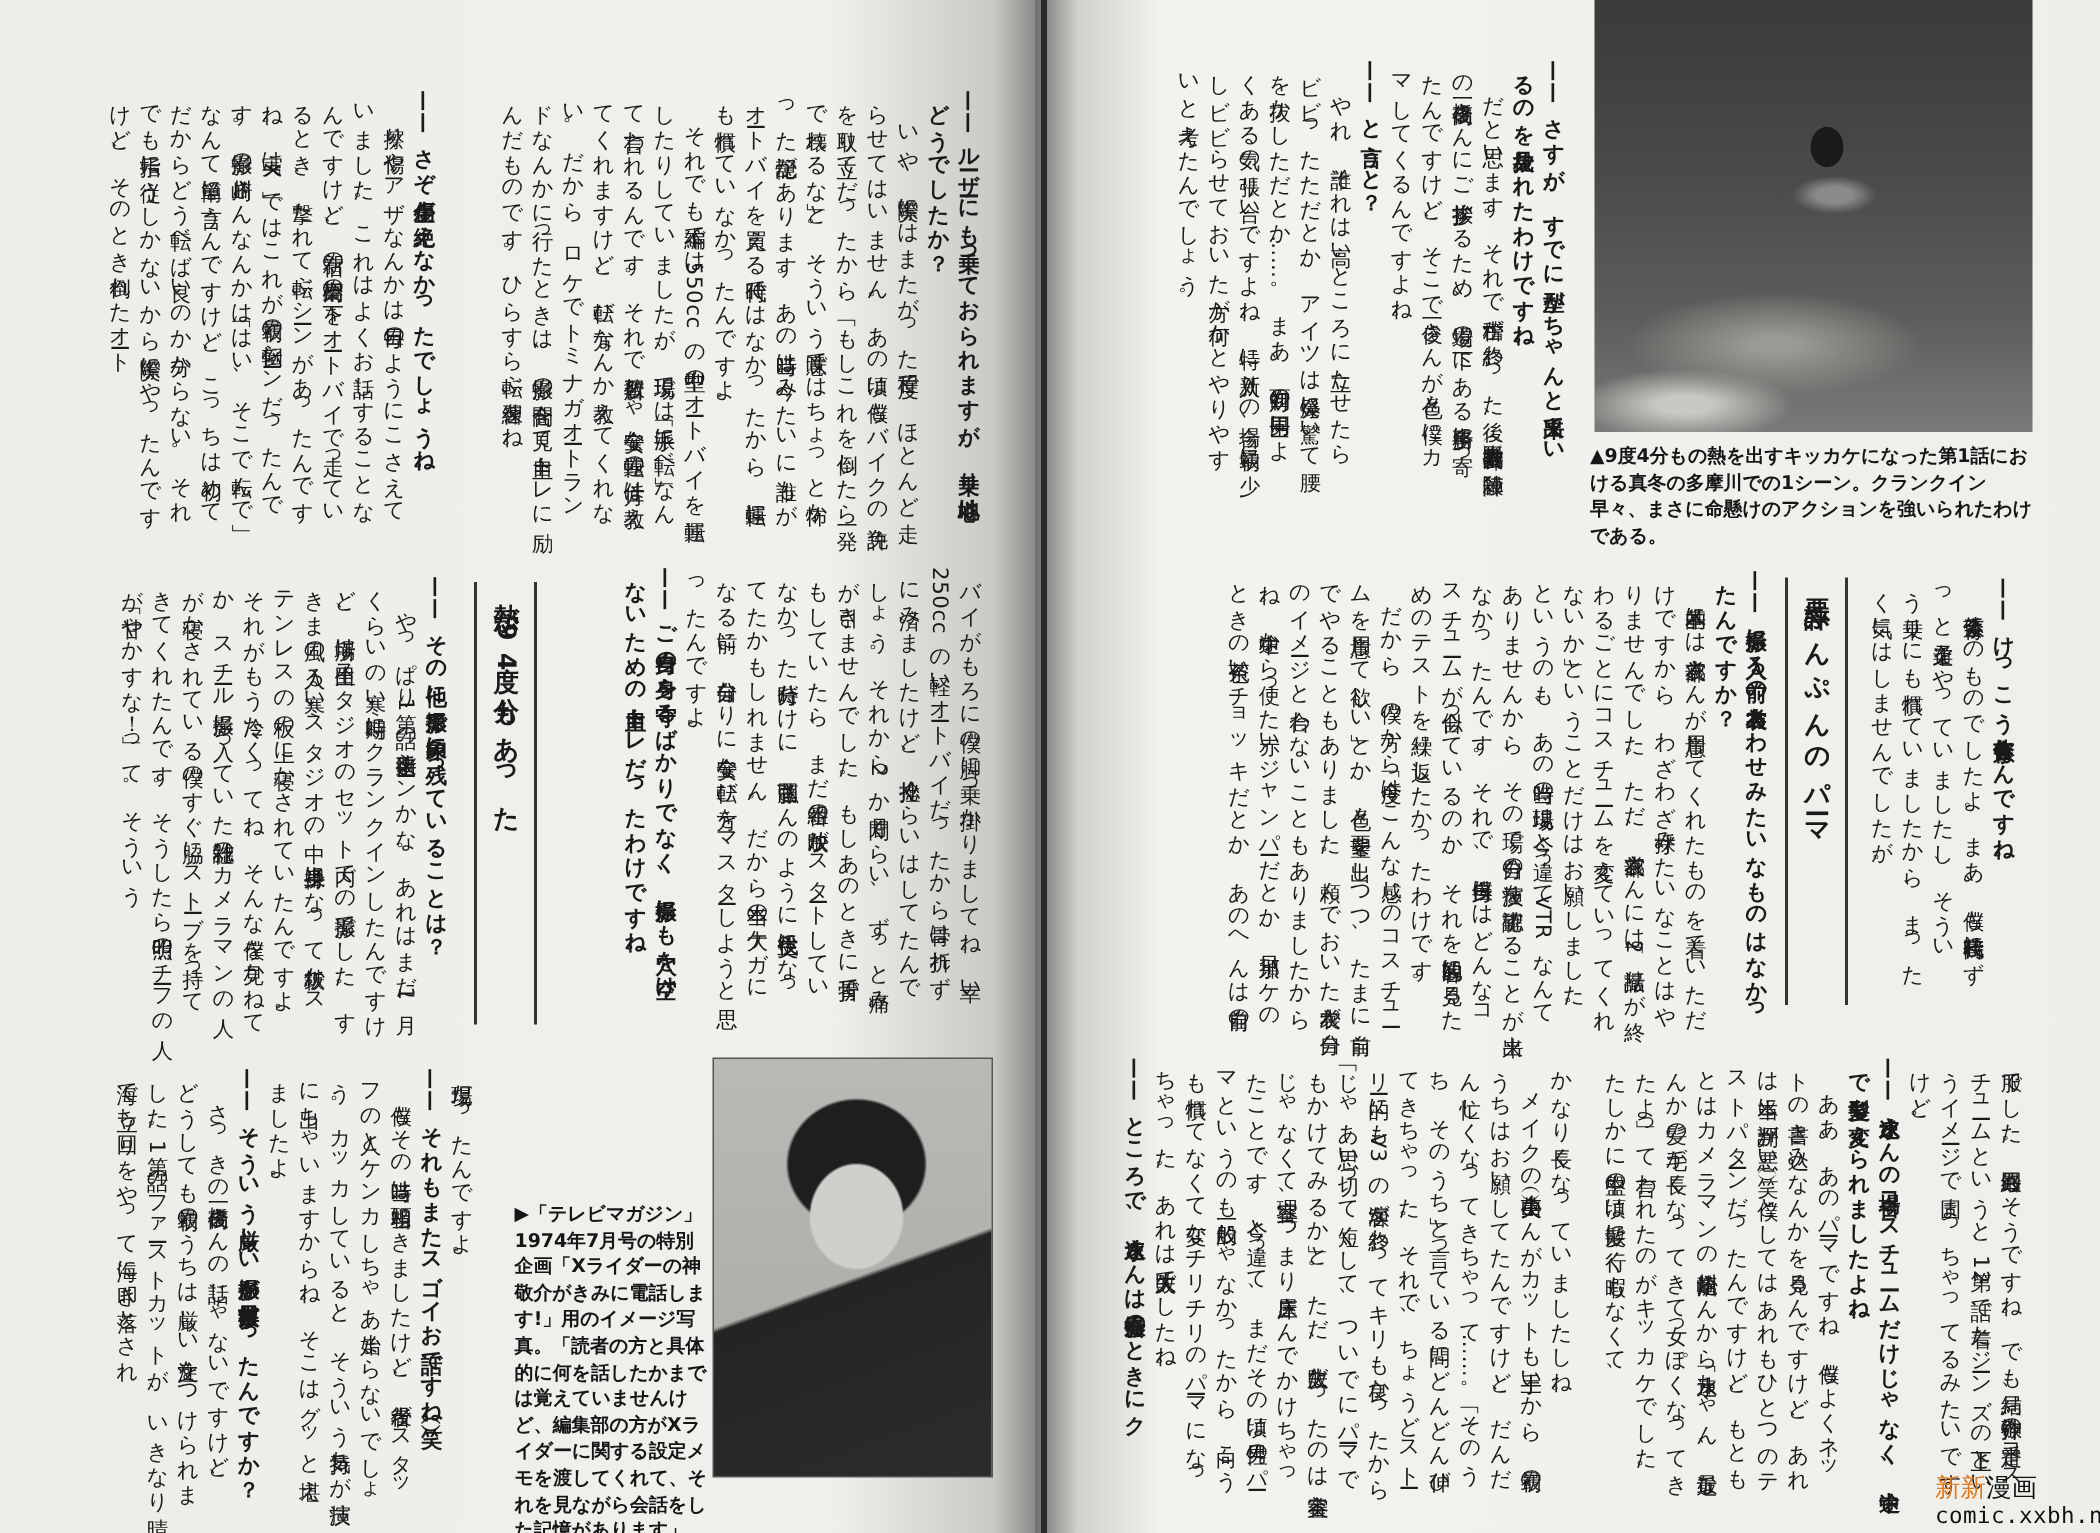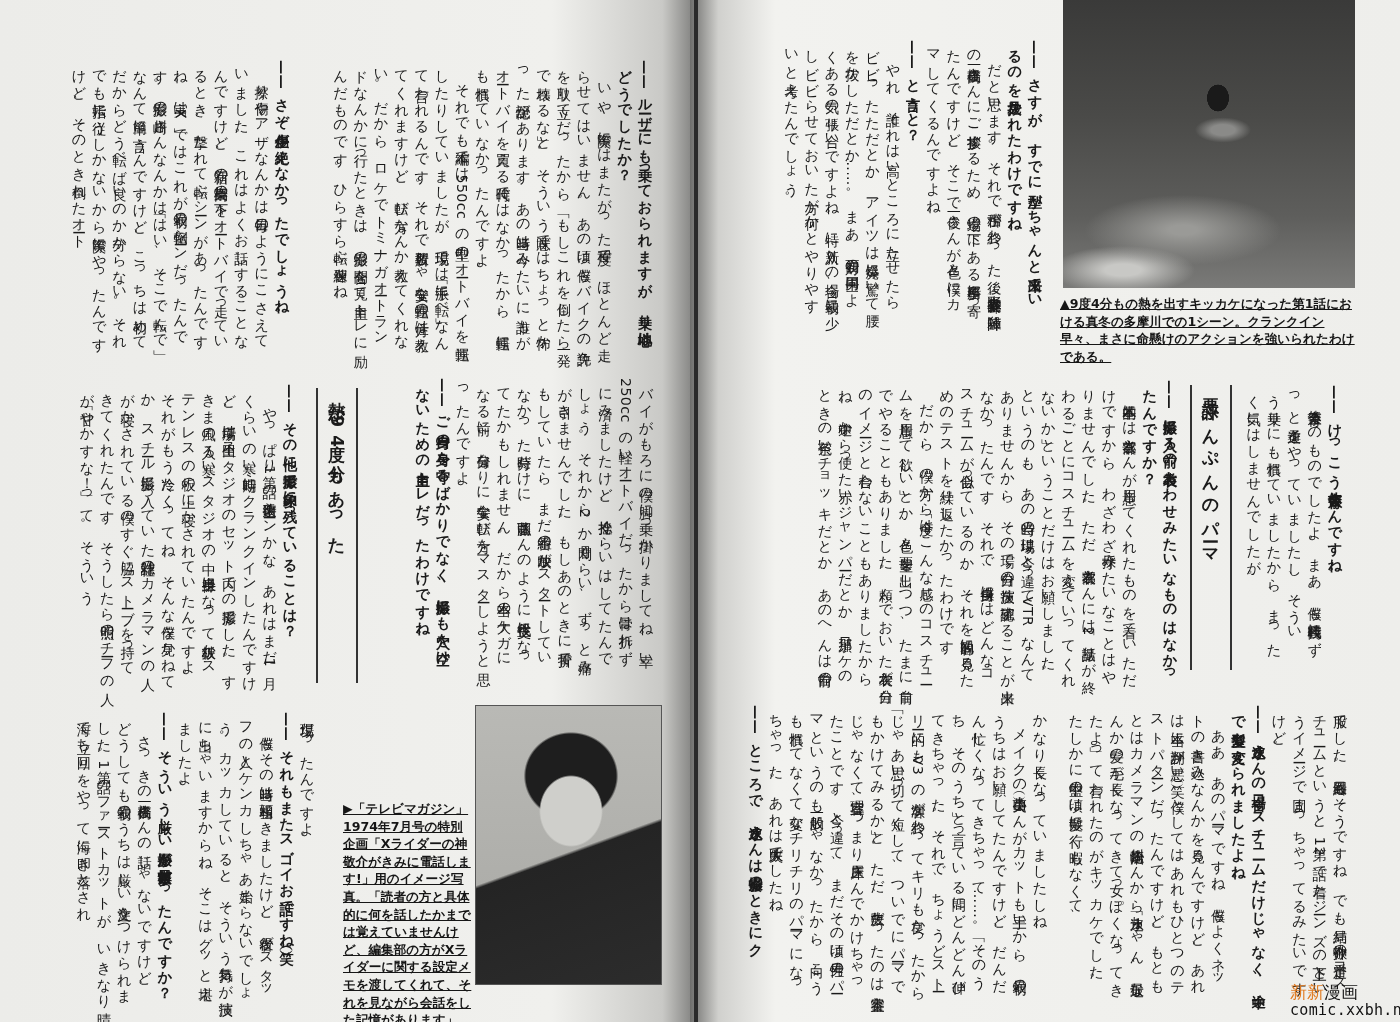--- a/index.html
+++ b/index.html
@@ -63,21 +63,20 @@
       linear-gradient(160deg, transparent 52%, #242424 53%, #2c2c2c 100%),
       linear-gradient(to bottom, #b9b9b5 0%, #a8a8a4 100%);
     border: 1px solid #555;
   }
   .caption-h {
     position: absolute;
     font-weight: bold;
     font-size: 12.6px;
     line-height: 17.6px;
     color: #161616;
-    text-decoration: underline;
   }
   .watermark {
     position: absolute; left: 1290px; top: 983px; width: 110px;
     font-size: 17px; line-height: 18px;
   }
   .wm-orange { color: #e07a1f; }
   .wm-dark { color: #111; }
   .wm-url { font-family: "DejaVu Sans Mono", monospace; font-size: 15px; color: #111; letter-spacing: 0.3px; }
 </style>
 </head>

